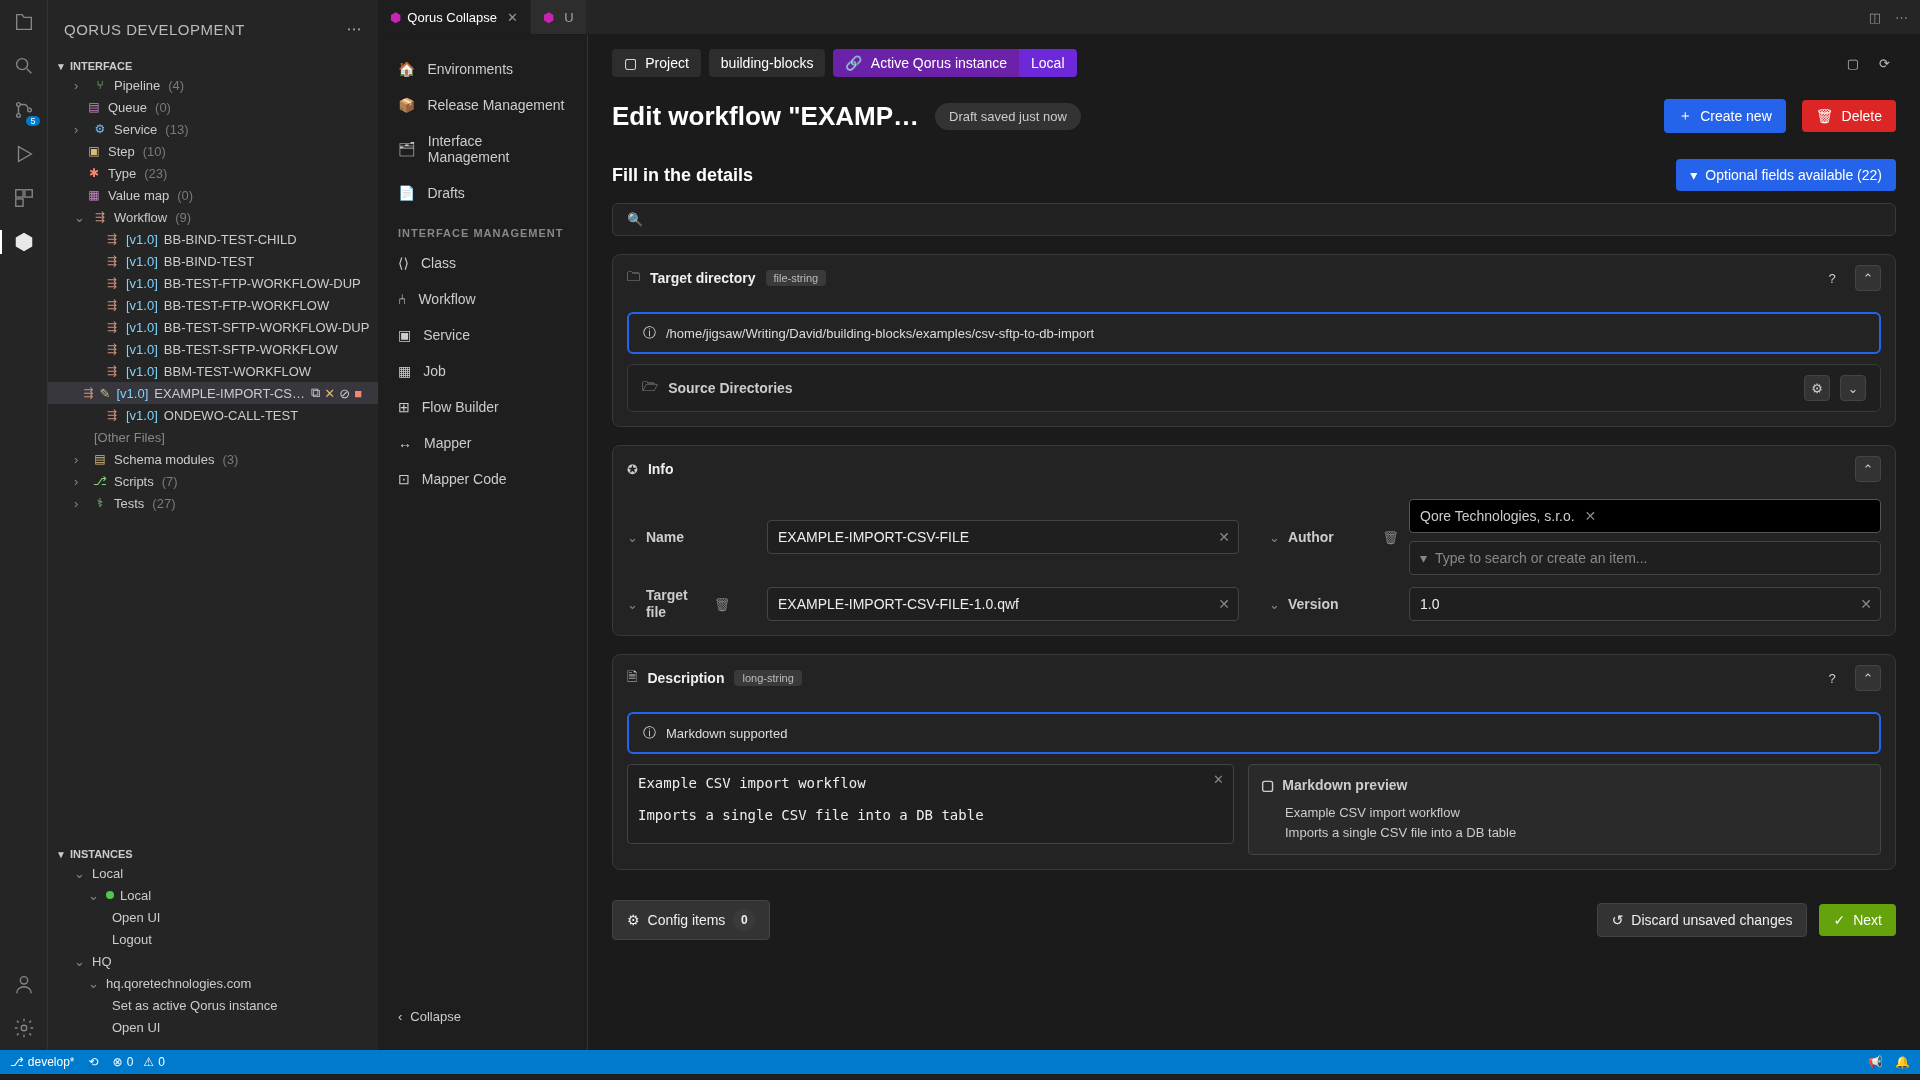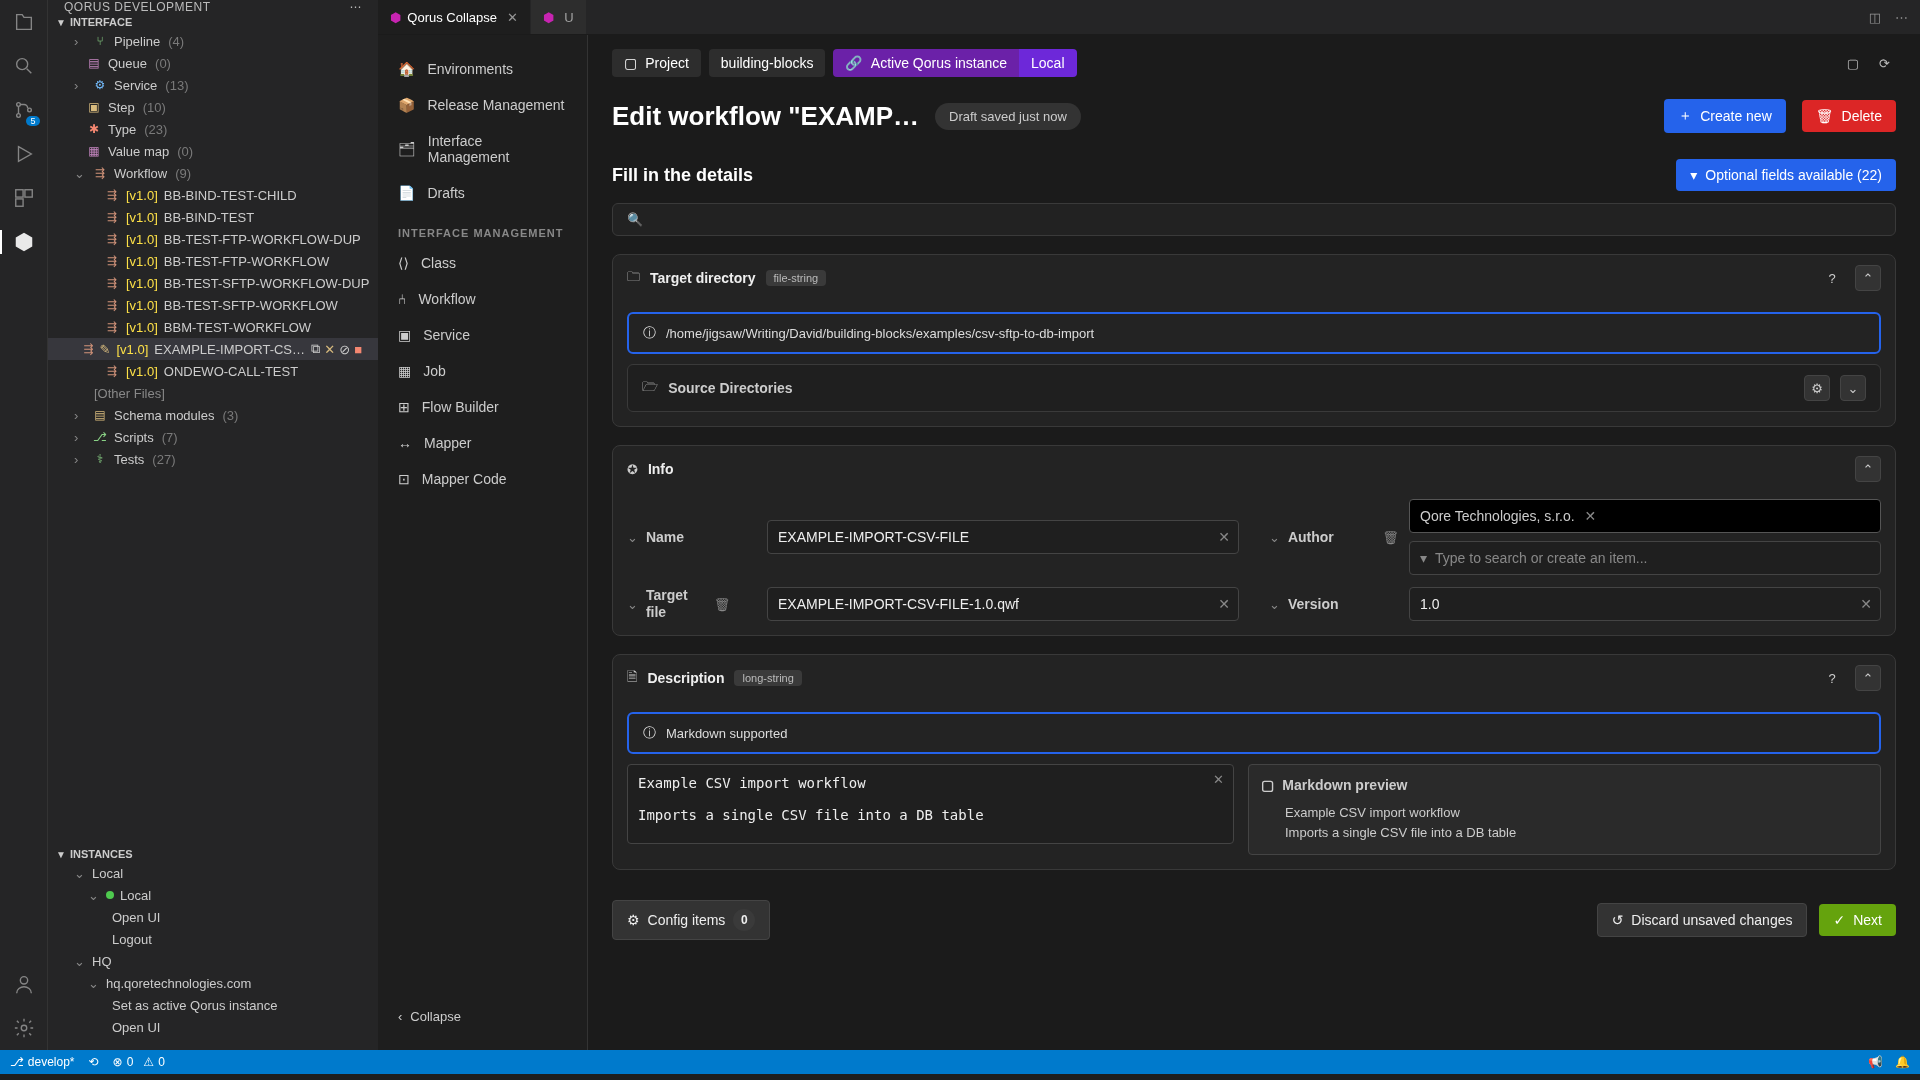--- a/index.html
+++ b/index.html
@@ -6,31 +6,31 @@
 body { background: #1e1e1e; color: #ccc; font-size: 13px; overflow: hidden; height: 1080px; width: 1920px; }
 .app { display: flex; height: 1050px; }
 .activity-bar { width: 48px; background: #252526; display: flex; flex-direction: column; align-items: center; padding-top: 8px; gap: 16px; border-right: 1px solid #333; }
 .activity-bar .act-item { width: 28px; height: 28px; display: flex; align-items: center; justify-content: center; color: #858585; cursor: pointer; position: relative; }
 .activity-bar .act-item.active { color: #fff; }
 .activity-bar .act-item.active::before { content: ''; position: absolute; left: -10px; width: 2px; height: 24px; background: #fff; }
 .activity-bar .badge { position: absolute; bottom: -2px; right: -2px; background: #007acc; color: #fff; font-size: 9px; border-radius: 8px; padding: 0 4px; }
 .activity-bar .bottom { margin-top: auto; margin-bottom: 8px; display: flex; flex-direction: column; gap: 16px; align-items:center; }
 
 .side-panel { width: 330px; background: #252526; display: flex; flex-direction: column; overflow: hidden; }
-.side-header { padding: 0 16px; font-size: 12px; letter-spacing: 0.5px; color: #bbb; display: flex; align-items: flex-end; justify-content: space-between; }
+.side-header { padding: 20px 16px; font-size: 15px; letter-spacing: 0.5px; color: #bbb; display: flex; align-items: flex-end; justify-content: space-between; }
 .section-hdr { padding: 2px 4px 2px 8px; font-size: 11px; font-weight: 700; color: #ccc; display: flex; align-items: center; gap: 4px; cursor: pointer; }
 .section-hdr .chev { font-size: 10px; }
 .tree { flex: 1; overflow-y: auto; padding-bottom: 8px; }
 .tree-item { display: flex; align-items: center; gap: 6px; padding: 2px 8px 2px 0; height: 22px; cursor: pointer; white-space: nowrap; }
 .tree-item.selected { background: #37373d; }
 .tree-item .indent { display: inline-block; }
 .tree-item .icn { width: 16px; display: inline-flex; justify-content: center; font-size: 12px; }
 .tree-item .lbl { color: #ccc; }
 .tree-item .count { color: #7a7a7a; margin-left: 2px; }
-.tree-item .ver { color: #fde047; }
+.tree-item .ver { color: #7dd3fc; }
 .tree-item .actions { margin-left: auto; display: flex; gap: 4px; align-items: center; padding-right: 8px;}
 .green-dot { width: 8px; height: 8px; border-radius: 50%; background: #4ec94e; display: inline-block; }
 .icn-pipe { color:#89d185;} .icn-queue{color:#c586c0;} .icn-svc{color:#75beff;} .icn-step{color:#d7ba7d;} .icn-type{color:#f48771;} .icn-vmap{color:#c586c0;} .icn-wf{color:#ce9178;}
 
 .tabs-bar { display: flex; background: #252526; height: 35px; border-bottom: 1px solid #1b1b1b; flex:1; }
 .tab { display: flex; align-items: center; gap: 6px; padding: 0 12px; background: #2d2d2d; color: #969696; cursor: pointer; border-right: 1px solid #252526; font-size: 13px; max-width: 340px;}
 .tab.active { background: #1e1e1e; color: #fff; }
 .tab .close { color: #969696; font-size: 13px; margin-left:4px;}
 .tab .mod { color: #a0a0a0; margin-left:4px;}
 .tabs-actions { margin-left: auto; display: flex; align-items: center; gap: 14px; padding: 0 12px; color:#969696;}

